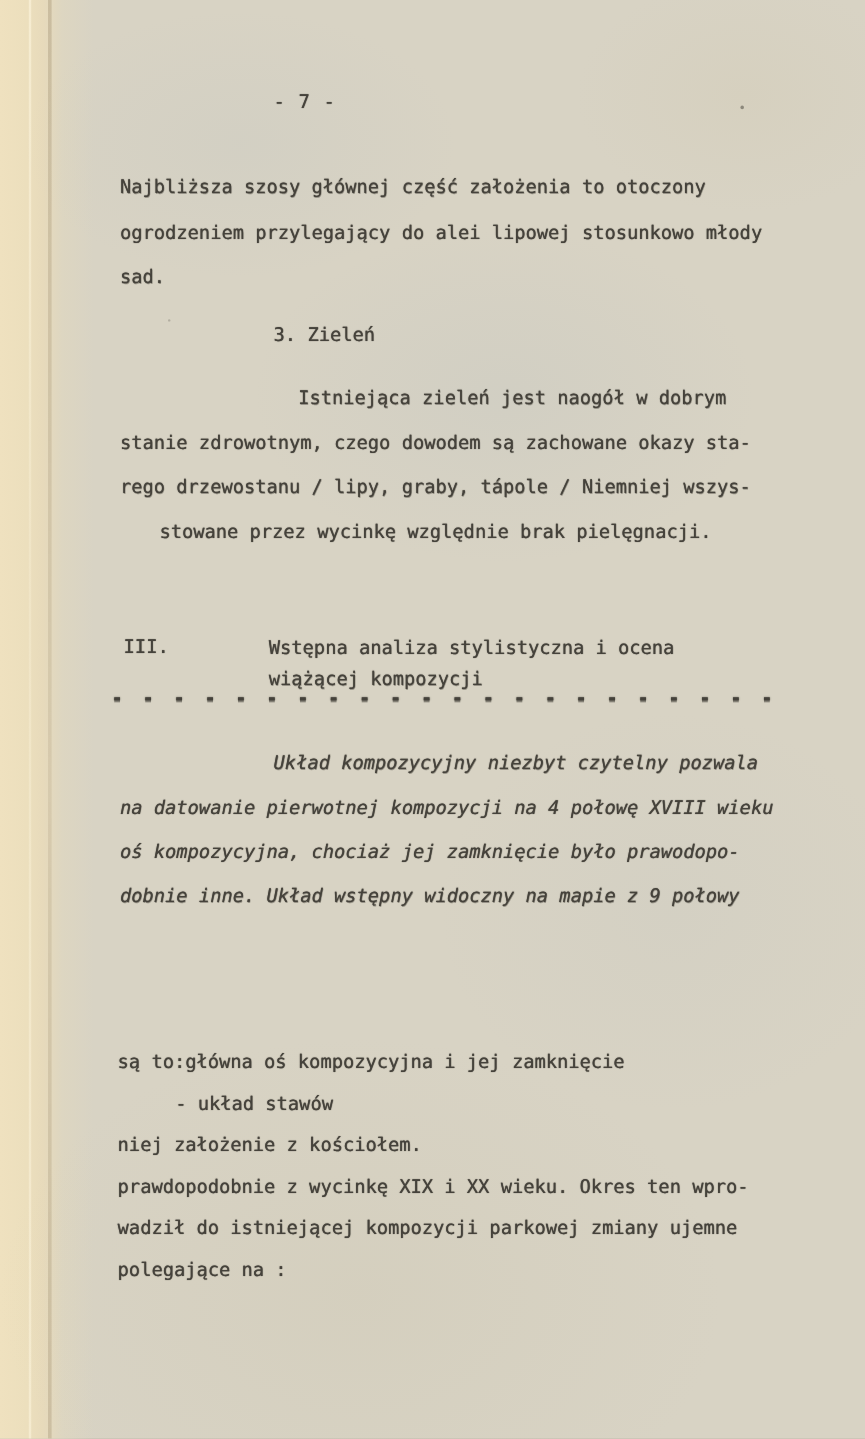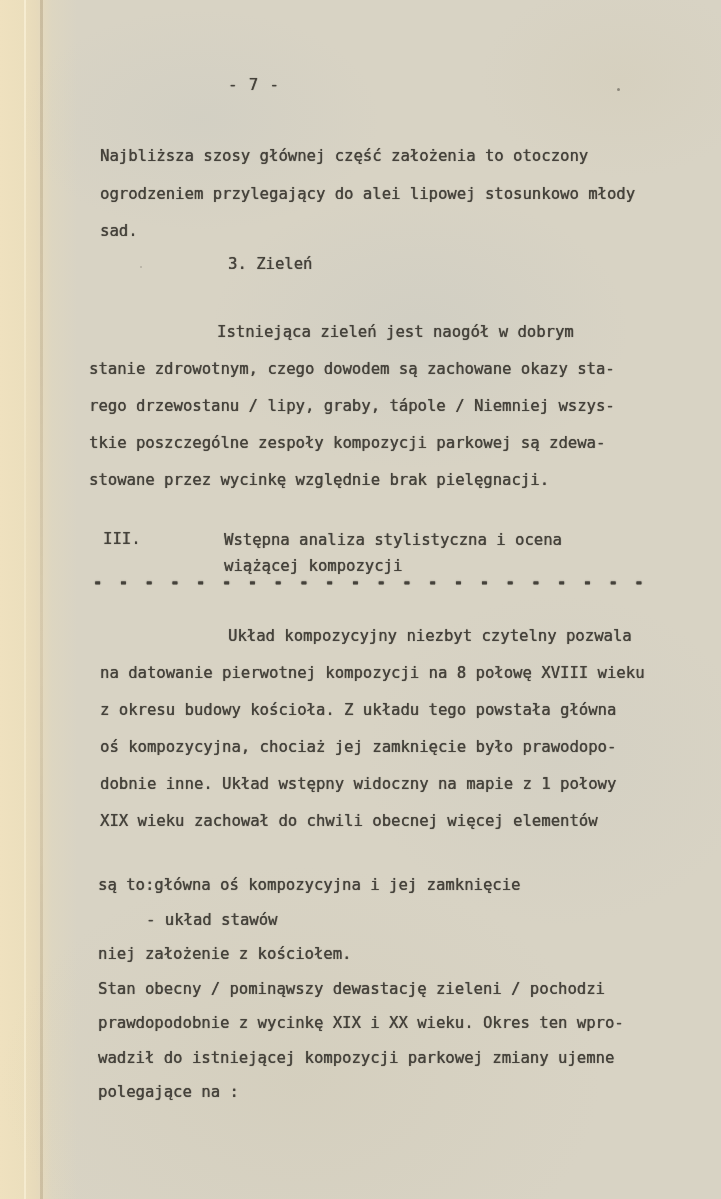--- a/index.html
+++ b/index.html
@@ -52,32 +52,32 @@
   .line {
     white-space: pre;
     font-size: 15.6px;
     text-shadow: 0 0 0.9px rgba(62,59,52,0.85), 0.4px 0.4px 0.5px rgba(62,59,52,0.35);
   }
   .indent   { padding-left: 128px; }
   .indent-sm{ padding-left: 48px; }
 
   #pageno        { left: 228px; top: 76px;  letter-spacing: 1px; }
   #para-intro    { left: 100px; top: 138px; line-height: 37.5px; }
-  #heading-zielen{ left: 228px; top: 255px; }
-  #para-zielen   { left: 89px; top: 314px; line-height: 37px; }
+  #heading-zielen{ left: 228px; top: 270px; }
+  #para-zielen   { left: 100px; top: 314px; line-height: 37px; text-align: center; }
   #sec3-numeral  { left: 103px; top: 530px; }
   #sec3-title    { left: 224px; top: 527px; line-height: 26px; }
   #sec3-underline{
     left: 93px; top: 573px;
     font-weight: bold;
     letter-spacing: 3.5px;
     transform: scaleY(1.15);
     text-shadow: 0 0 1.2px rgba(62,59,52,0.95), 0 1px 0.4px rgba(62,59,52,0.5);
   }
-  #para-uklad    { left: 100px; top: 618px; line-height: 37px; }
+  #para-uklad    { left: 100px; top: 618px; line-height: 37px; font-style: italic; }
   #para-closing  { left: 98px;  top: 868px; line-height: 34.5px; }
 </style>
 </head>
 <body>
 
 <div class="page">
 
   <div class="crease crease-light"></div>
   <div class="crease crease-shadow"></div>
   <div class="speck" style="left:617px; top:88px;  width:3px; height:3px;"></div>
@@ -91,45 +91,41 @@
     <div class="line">ogrodzeniem przylegający do alei lipowej stosunkowo młody</div>
     <div class="line">sad.</div>
   </div>
 
   <div class="block line" id="heading-zielen">3. Zieleń</div>
 
   <div class="block" id="para-zielen">
     <div class="line indent">Istniejąca zieleń jest naogół w dobrym</div>
     <div class="line">stanie zdrowotnym, czego dowodem są zachowane okazy sta-</div>
     <div class="line">rego drzewostanu / lipy, graby, tápole / Niemniej wszys-</div>
-    <div class="line">tkie poszczególne zespoły kompozycji parkowej są zdewa-</div>
     <div class="line">stowane przez wycinkę względnie brak pielęgnacji.</div>
   </div>
 
   <div class="block line" id="sec3-numeral">III.</div>
 
   <div class="block" id="sec3-title">
     <div class="line">Wstępna analiza stylistyczna i ocena</div>
     <div class="line">wiążącej kompozycji</div>
   </div>
 
   <div class="block line" id="sec3-underline">- - - - - - - - - - - - - - - - - - - - - -</div>
 
   <div class="block" id="para-uklad">
     <div class="line indent">Układ kompozycyjny niezbyt czytelny pozwala</div>
-    <div class="line">na datowanie pierwotnej kompozycji na 8 połowę XVIII wieku</div>
-    <div class="line">z okresu budowy kościoła. Z układu tego powstała główna</div>
+    <div class="line">na datowanie pierwotnej kompozycji na 4 połowę XVIII wieku</div>
     <div class="line">oś kompozycyjna, chociaż jej zamknięcie było prawodopo-</div>
-    <div class="line">dobnie inne. Układ wstępny widoczny na mapie z 1 połowy</div>
-    <div class="line">XIX wieku zachował do chwili obecnej więcej elementów</div>
+    <div class="line">dobnie inne. Układ wstępny widoczny na mapie z 9 połowy</div>
   </div>
 
   <div class="block" id="para-closing">
     <div class="line">są to:główna oś kompozycyjna i jej zamknięcie</div>
     <div class="line indent-sm">- układ stawów</div>
     <div class="line">niej założenie z kościołem.</div>
-    <div class="line">Stan obecny / pominąwszy dewastację zieleni / pochodzi</div>
     <div class="line">prawdopodobnie z wycinkę XIX i XX wieku. Okres ten wpro-</div>
     <div class="line">wadził do istniejącej kompozycji parkowej zmiany ujemne</div>
     <div class="line">polegające na :</div>
   </div>
 
 </div>
 
 </body></html>

